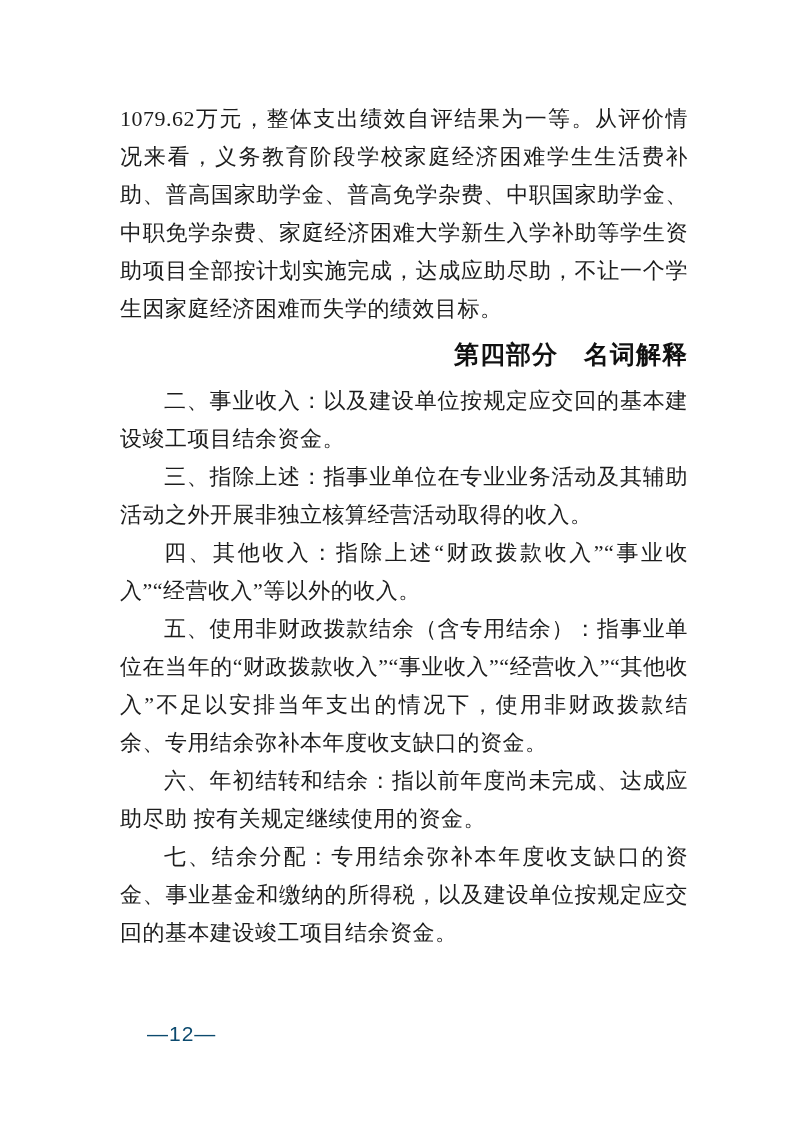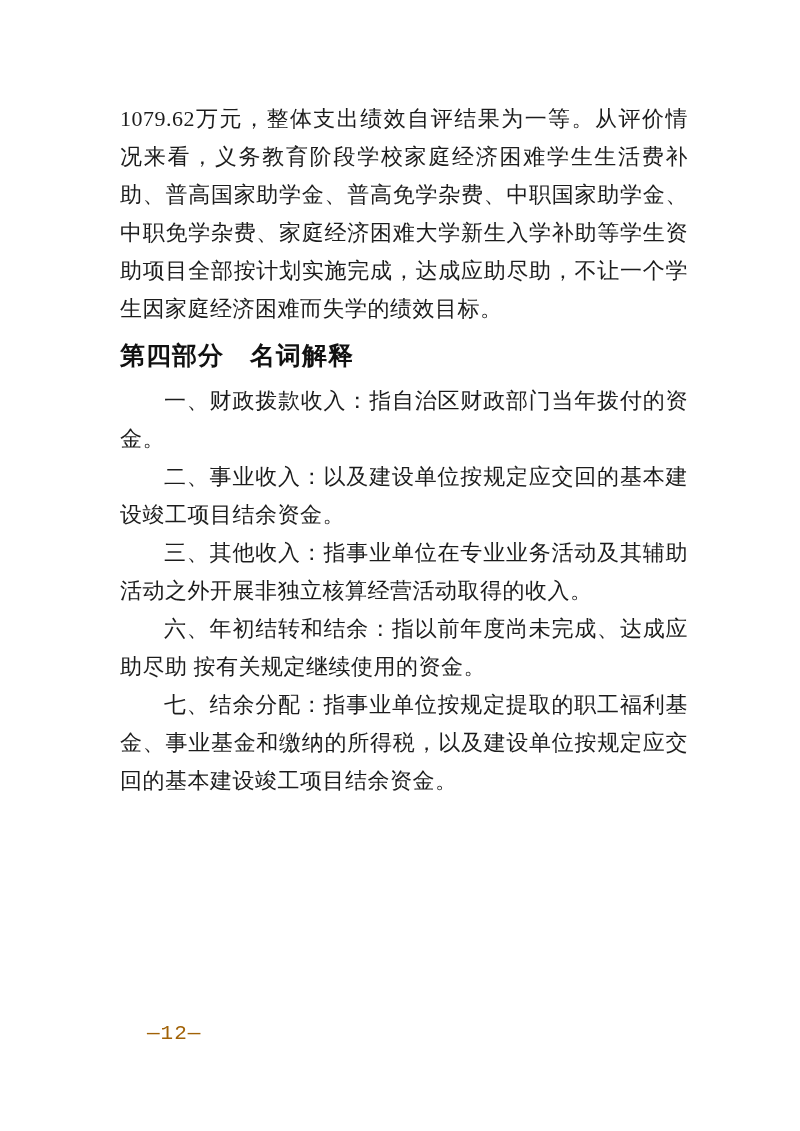--- a/index.html
+++ b/index.html
@@ -27,52 +27,53 @@
     letter-spacing: 0.5px;
   }
   .indent {
     text-indent: 2em;
   }
   .heading {
     margin: 4px 0;
     font-size: 25px;
     line-height: 46px;
     font-weight: bold;
-    text-align: left;
+    text-align: right;
     letter-spacing: 1px;
-    font-family: Liberation Sans, sans-serif;
+    font-family: Liberation Serif, serif;
     color: #111111;
   }
   .page-number {
     position: absolute;
     left: 147px;
     top: 1022px;
     font-size: 21px;
     letter-spacing: 1px;
-    color: #a16207;
-    font-family: Liberation Mono, monospace;
+    color: #0c4a6e;
+    font-family: Liberation Sans, sans-serif;
   }
 </style>
 </head>
 <body>
 
 <div class="page">
 
   <p class="body-text">1079.62万元，整体支出绩效自评结果为一等。从评价情况来看，义务教育阶段学校家庭经济困难学生生活费补助、普高国家助学金、普高免学杂费、中职国家助学金、中职免学杂费、家庭经济困难大学新生入学补助等学生资助项目全部按计划实施完成，达成应助尽助，不让一个学生因家庭经济困难而失学的绩效目标。</p>
 
   <h2 class="heading">第四部分　名词解释</h2>
 
-  <p class="body-text indent">一、财政拨款收入：指自治区财政部门当年拨付的资金。</p>
 
   <p class="body-text indent">二、事业收入：以及建设单位按规定应交回的基本建设竣工项目结余资金。</p>
 
-  <p class="body-text indent">三、其他收入：指事业单位在专业业务活动及其辅助活动之外开展非独立核算经营活动取得的收入。</p>
+  <p class="body-text indent">三、指除上述：指事业单位在专业业务活动及其辅助活动之外开展非独立核算经营活动取得的收入。</p>
 
+  <p class="body-text indent">四、其他收入：指除上述“财政拨款收入”“事业收入”“经营收入”等以外的收入。</p>
 
+  <p class="body-text indent">五、使用非财政拨款结余（含专用结余）：指事业单位在当年的“财政拨款收入”“事业收入”“经营收入”“其他收入”不足以安排当年支出的情况下，使用非财政拨款结余、专用结余弥补本年度收支缺口的资金。</p>
 
   <p class="body-text indent">六、年初结转和结余：指以前年度尚未完成、达成应助尽助 按有关规定继续使用的资金。</p>
 
-  <p class="body-text indent">七、结余分配：指事业单位按规定提取的职工福利基金、事业基金和缴纳的所得税，以及建设单位按规定应交回的基本建设竣工项目结余资金。</p>
+  <p class="body-text indent">七、结余分配：专用结余弥补本年度收支缺口的资金、事业基金和缴纳的所得税，以及建设单位按规定应交回的基本建设竣工项目结余资金。</p>
 
 
   <div class="page-number">—12—</div>
 
 </div>
 
 </body></html>

